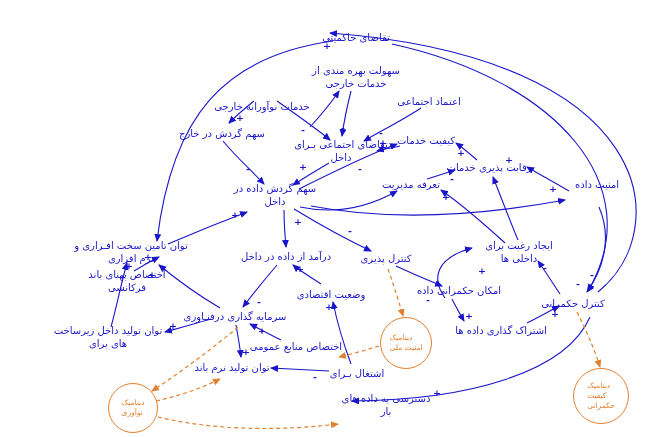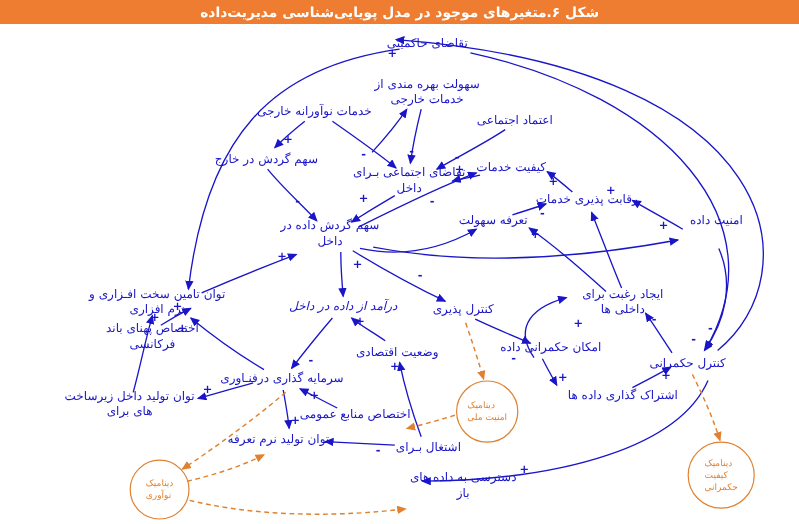--- a/index.html
+++ b/index.html
@@ -15,21 +15,20 @@
        border-radius:50%;color:#e0812f;display:flex;align-items:center;justify-content:center;
        text-align:left;white-space:pre-line;font-size:7.5px;line-height:1.35;direction:rtl;
        background:rgba(255,255,255,.0);z-index:3;}
   .sign{position:absolute;transform:translate(-50%,-50%);color:#1a15c8;font-size:9.5px;
         font-weight:bold;z-index:4;}
 </style>
 </head>
 <body>
 
 <div id="stage">
-  <div id="titlebar">شکل ۶.متغیرهای موجود در مدل پویایی‌شناسی مدیریت‌داده</div>
 
   <svg id="edges" width="666" height="437" viewBox="0 0 666 437" xmlns="http://www.w3.org/2000/svg">
     <defs>
       <marker id="ab" markerWidth="9" markerHeight="8" refX="7" refY="3.5" orient="auto" markerUnits="userSpaceOnUse">
         <path d="M0,0 L8,3.5 L0,7 Z" fill="#1a15c8"></path>
       </marker>
       <marker id="ao" markerWidth="9" markerHeight="8" refX="7" refY="3.5" orient="auto" markerUnits="userSpaceOnUse">
         <path d="M0,0 L8,3.5 L0,7 Z" fill="#e0812f"></path>
       </marker>
     </defs>
@@ -81,48 +80,48 @@
       <path d="M156,401 C178,396 200,389 220,379"></path>
       <path d="M158,417 C220,432 290,430 338,424"></path>
       <path d="M577,312 C586,330 594,348 600,367"></path>
     </g>
   </svg>
 
   <div id="nodes-layer">
       <div class="node" style="left: 356px; top: 37px;">تقاضای حاکمیتی</div>
       <div class="node" style="left: 356px; top: 77px;">سهولت بهره مندی از
 خدمات خارجی</div>
-      <div class="node" style="left: 262px; top: 93px;">خدمات نوآورانه خارجی</div>
+      <div class="node" style="left: 262px; top: 106px;">خدمات نوآورانه خارجی</div>
       <div class="node" style="left: 429px; top: 101px;">اعتماد اجتماعی</div>
       <div class="node" style="left: 222px; top: 133px;">سهم گردش در خارج</div>
       <div class="node" style="left: 341px; top: 151px;">تقاضای اجتماعی بـرای
 داخل</div>
       <div class="node" style="left: 426px; top: 140px;">کیفیت خدمات</div>
       <div class="node" style="left: 489px; top: 167px;">رقابت پذیری خدمات</div>
-      <div class="node" style="left: 411px; top: 184px;">تعرفه سهولت</div>
+      <div class="node" style="left: 411px; top: 184px;">تعرفه مدیریت</div>
       <div class="node" style="left: 597px; top: 184px;">امنیت داده</div>
       <div class="node" style="left: 275px; top: 195px;">سهم گردش داده در
 داخل</div>
       <div class="node" style="left: 131px; top: 252px;">توان تامین سخت افـزاری و
 نرم افزاری</div>
       <div class="node" style="left: 127px; top: 281px;">اختصاص پهنای باند
 فرکانسی</div>
-      <div class="node" style="left: 286px; top: 256px; font-style: italic;">درآمد از داده در داخل</div>
+      <div class="node" style="left: 286px; top: 256px;">درآمد از داده در داخل</div>
       <div class="node" style="left: 386px; top: 258px;">کنترل پذیری</div>
       <div class="node" style="left: 519px; top: 252px;">ایجاد رغبت برای
 داخلی ها</div>
       <div class="node" style="left: 331px; top: 294px;">وضعیت اقتصادی</div>
       <div class="node" style="left: 459px; top: 290px;">امکان حکمرانی داده</div>
       <div class="node" style="left: 573px; top: 303px;">کنترل حکمرانی</div>
       <div class="node" style="left: 108px; top: 337px;">توان تولید داخل زیرساخت
 های برای</div>
       <div class="node" style="left: 235px; top: 316px;">سرمایه گذاری درفنـاوری</div>
       <div class="node" style="left: 296px; top: 346px;">اختصاص منابع عمومی</div>
-      <div class="node" style="left: 519px; top: 330px;">اشتراک گذاری داده ها</div>
-      <div class="node" style="left: 232px; top: 367px;">توان تولید نرم تعرفه</div>
+      <div class="node" style="left: 501px; top: 330px;">اشتراک گذاری داده ها</div>
+      <div class="node" style="left: 232px; top: 367px;">توان تولید نرم باند</div>
       <div class="node" style="left: 357px; top: 373px;">اشتغال بـرای</div>
       <div class="node" style="left: 386px; top: 405px;">دسترسی به داده های
 باز</div>
     </div>
   <div id="dynamics-layer">
       <div class="dyn" style="left: 406px; top: 343px; width: 50px; height: 50px;">دینامیک
 امنیت ملی</div>
       <div class="dyn" style="left: 133px; top: 408px; width: 48px; height: 48px;">دینامیک
 نوآوری</div>
       <div class="dyn" style="left: 601px; top: 396px; width: 54px; height: 54px;">دینامیک

